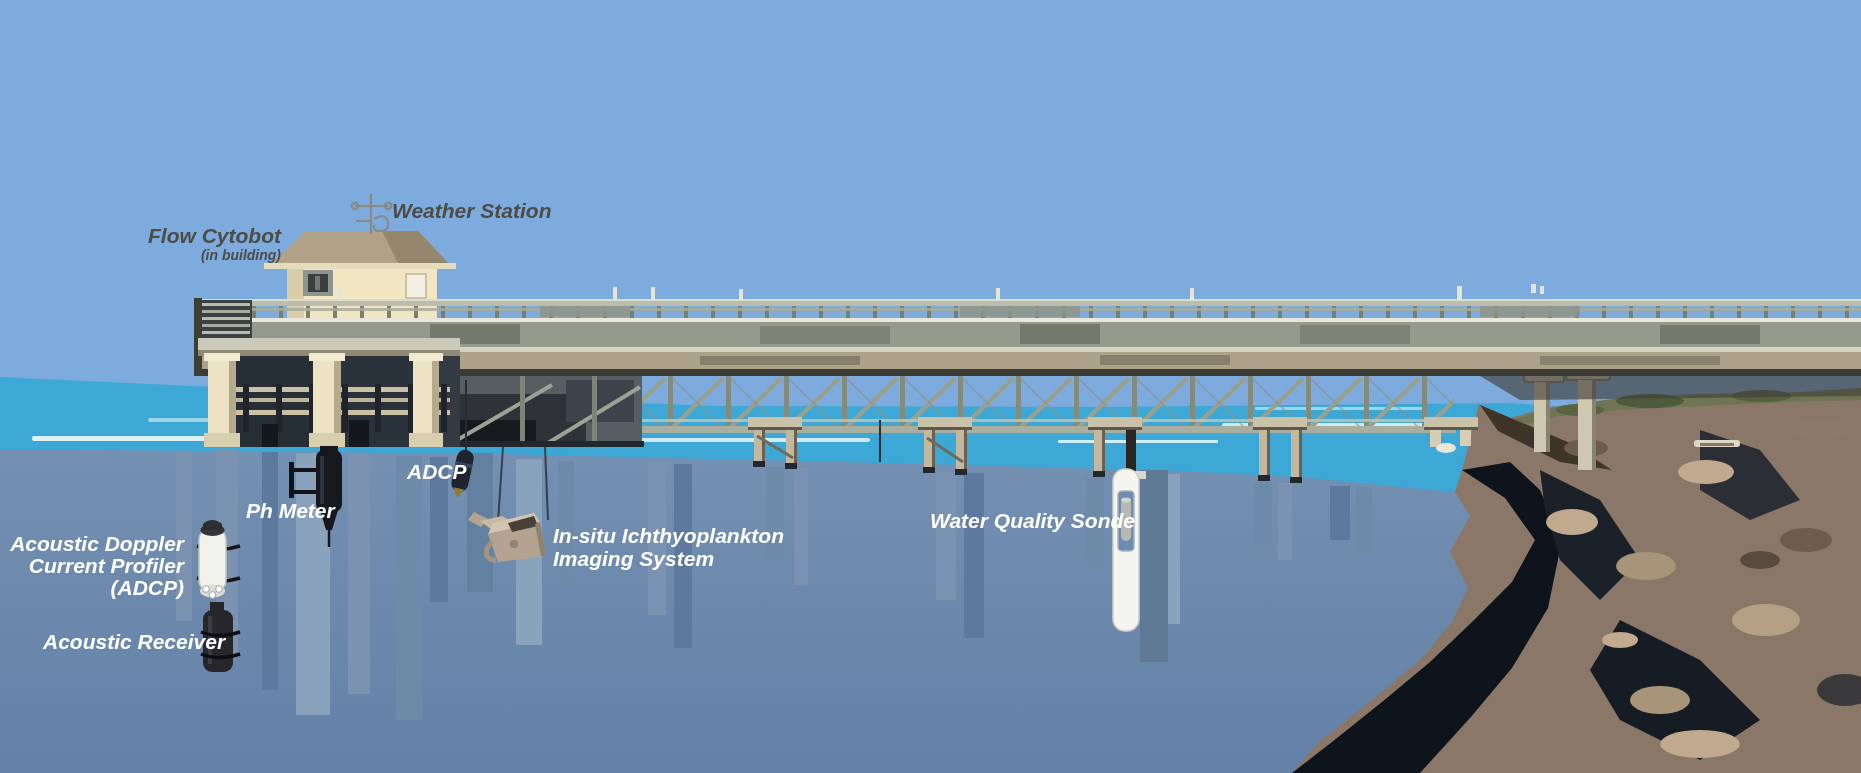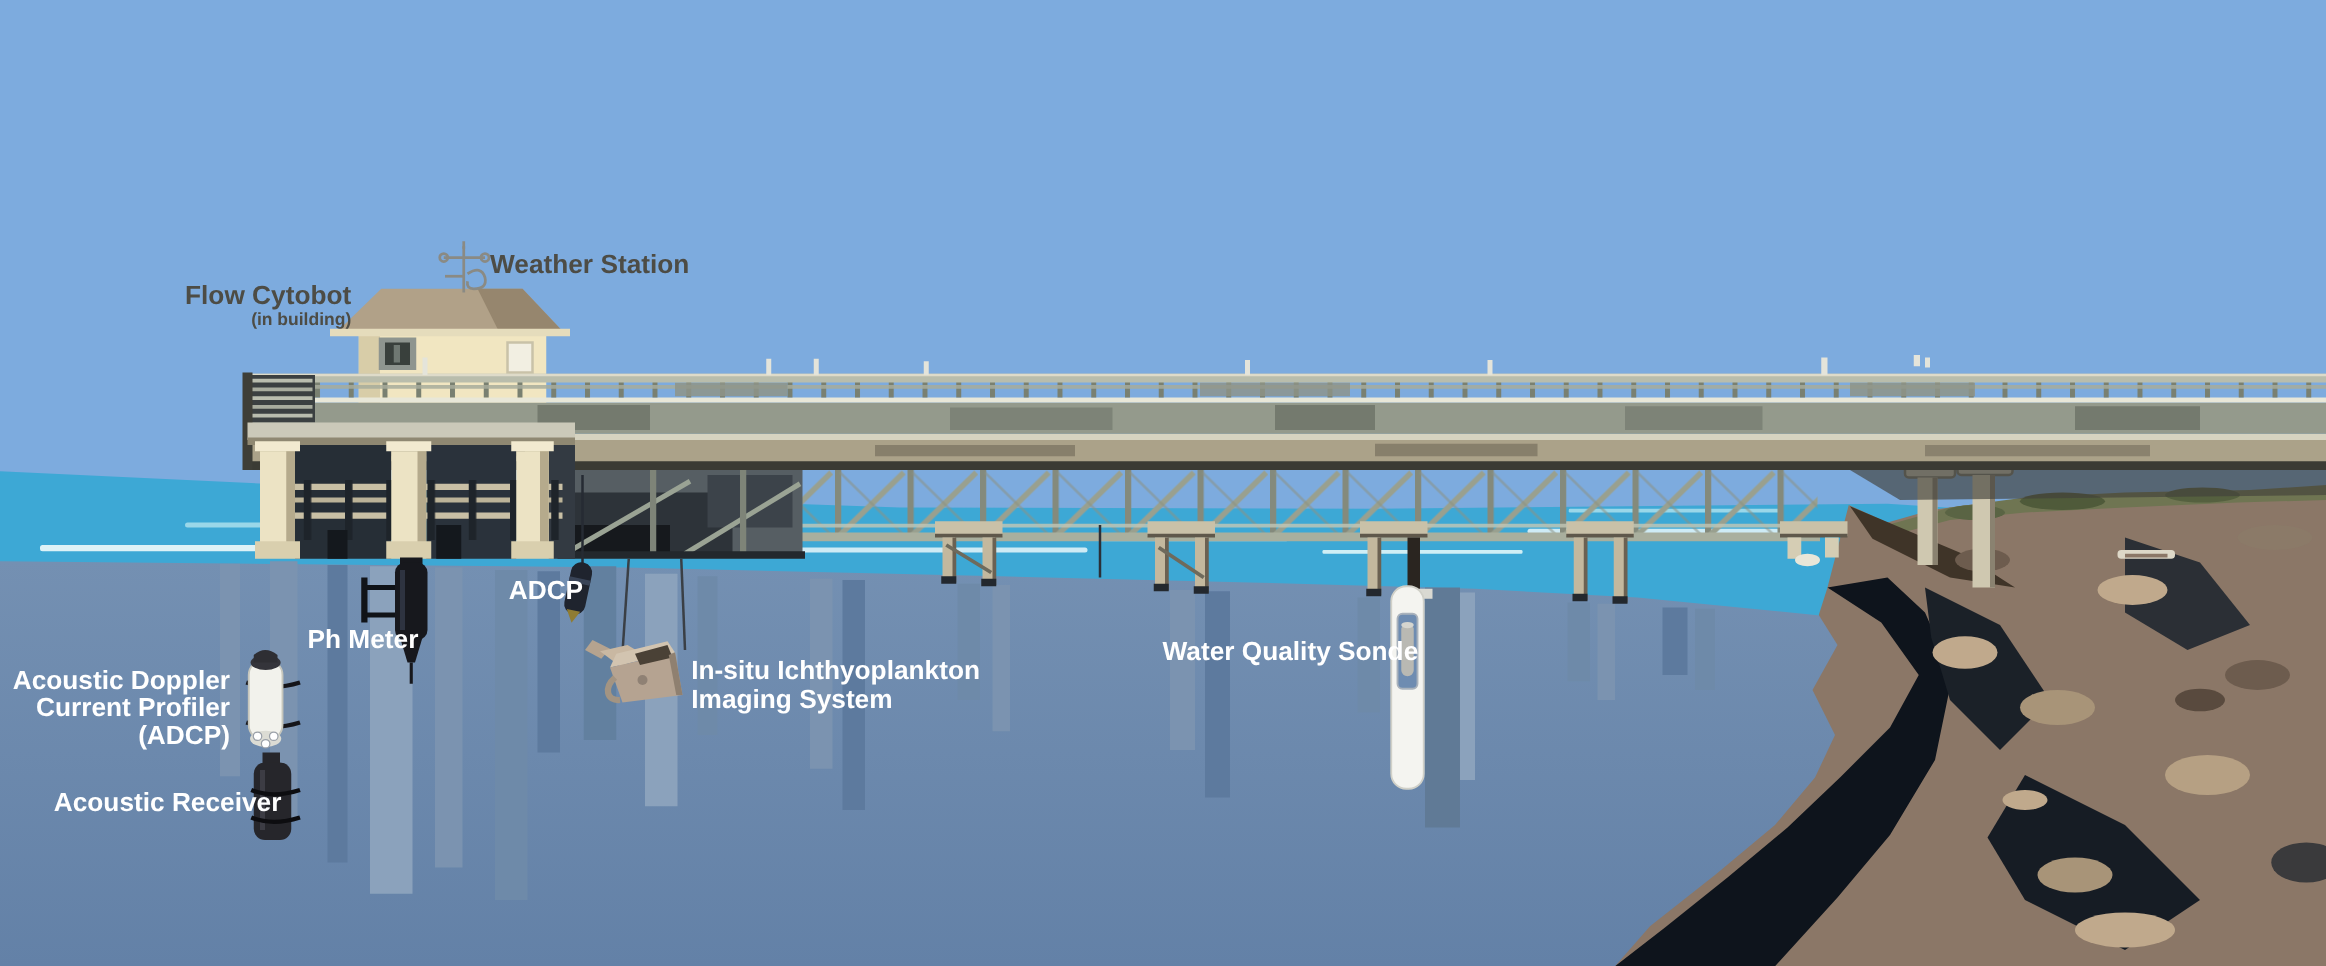--- a/index.html
+++ b/index.html
@@ -1,17 +1,17 @@
 <!DOCTYPE html>
 <html><head>
 <meta charset="utf-8">
 <style>
   html,body{margin:0;padding:0;background:#7dabde;}
   #stage{position:relative;width:1861px;height:773px;overflow:hidden;
-         font-family:"Liberation Sans","DejaVu Sans",sans-serif;}
+         font-family:"Liberation Sans","DejaVu Sans",sans-serif;font-style:italic;}
   svg{display:block;}
   text{font-family:"Liberation Sans","DejaVu Sans",sans-serif;font-weight:bold;}
   .lbl-main{font-size:21px;}
   .lbl-sub{font-size:14px;}
 </style>
 </head>
 <body>
 
 <div id="stage">
 <svg viewBox="0 0 1861 773" width="1861" height="773">

